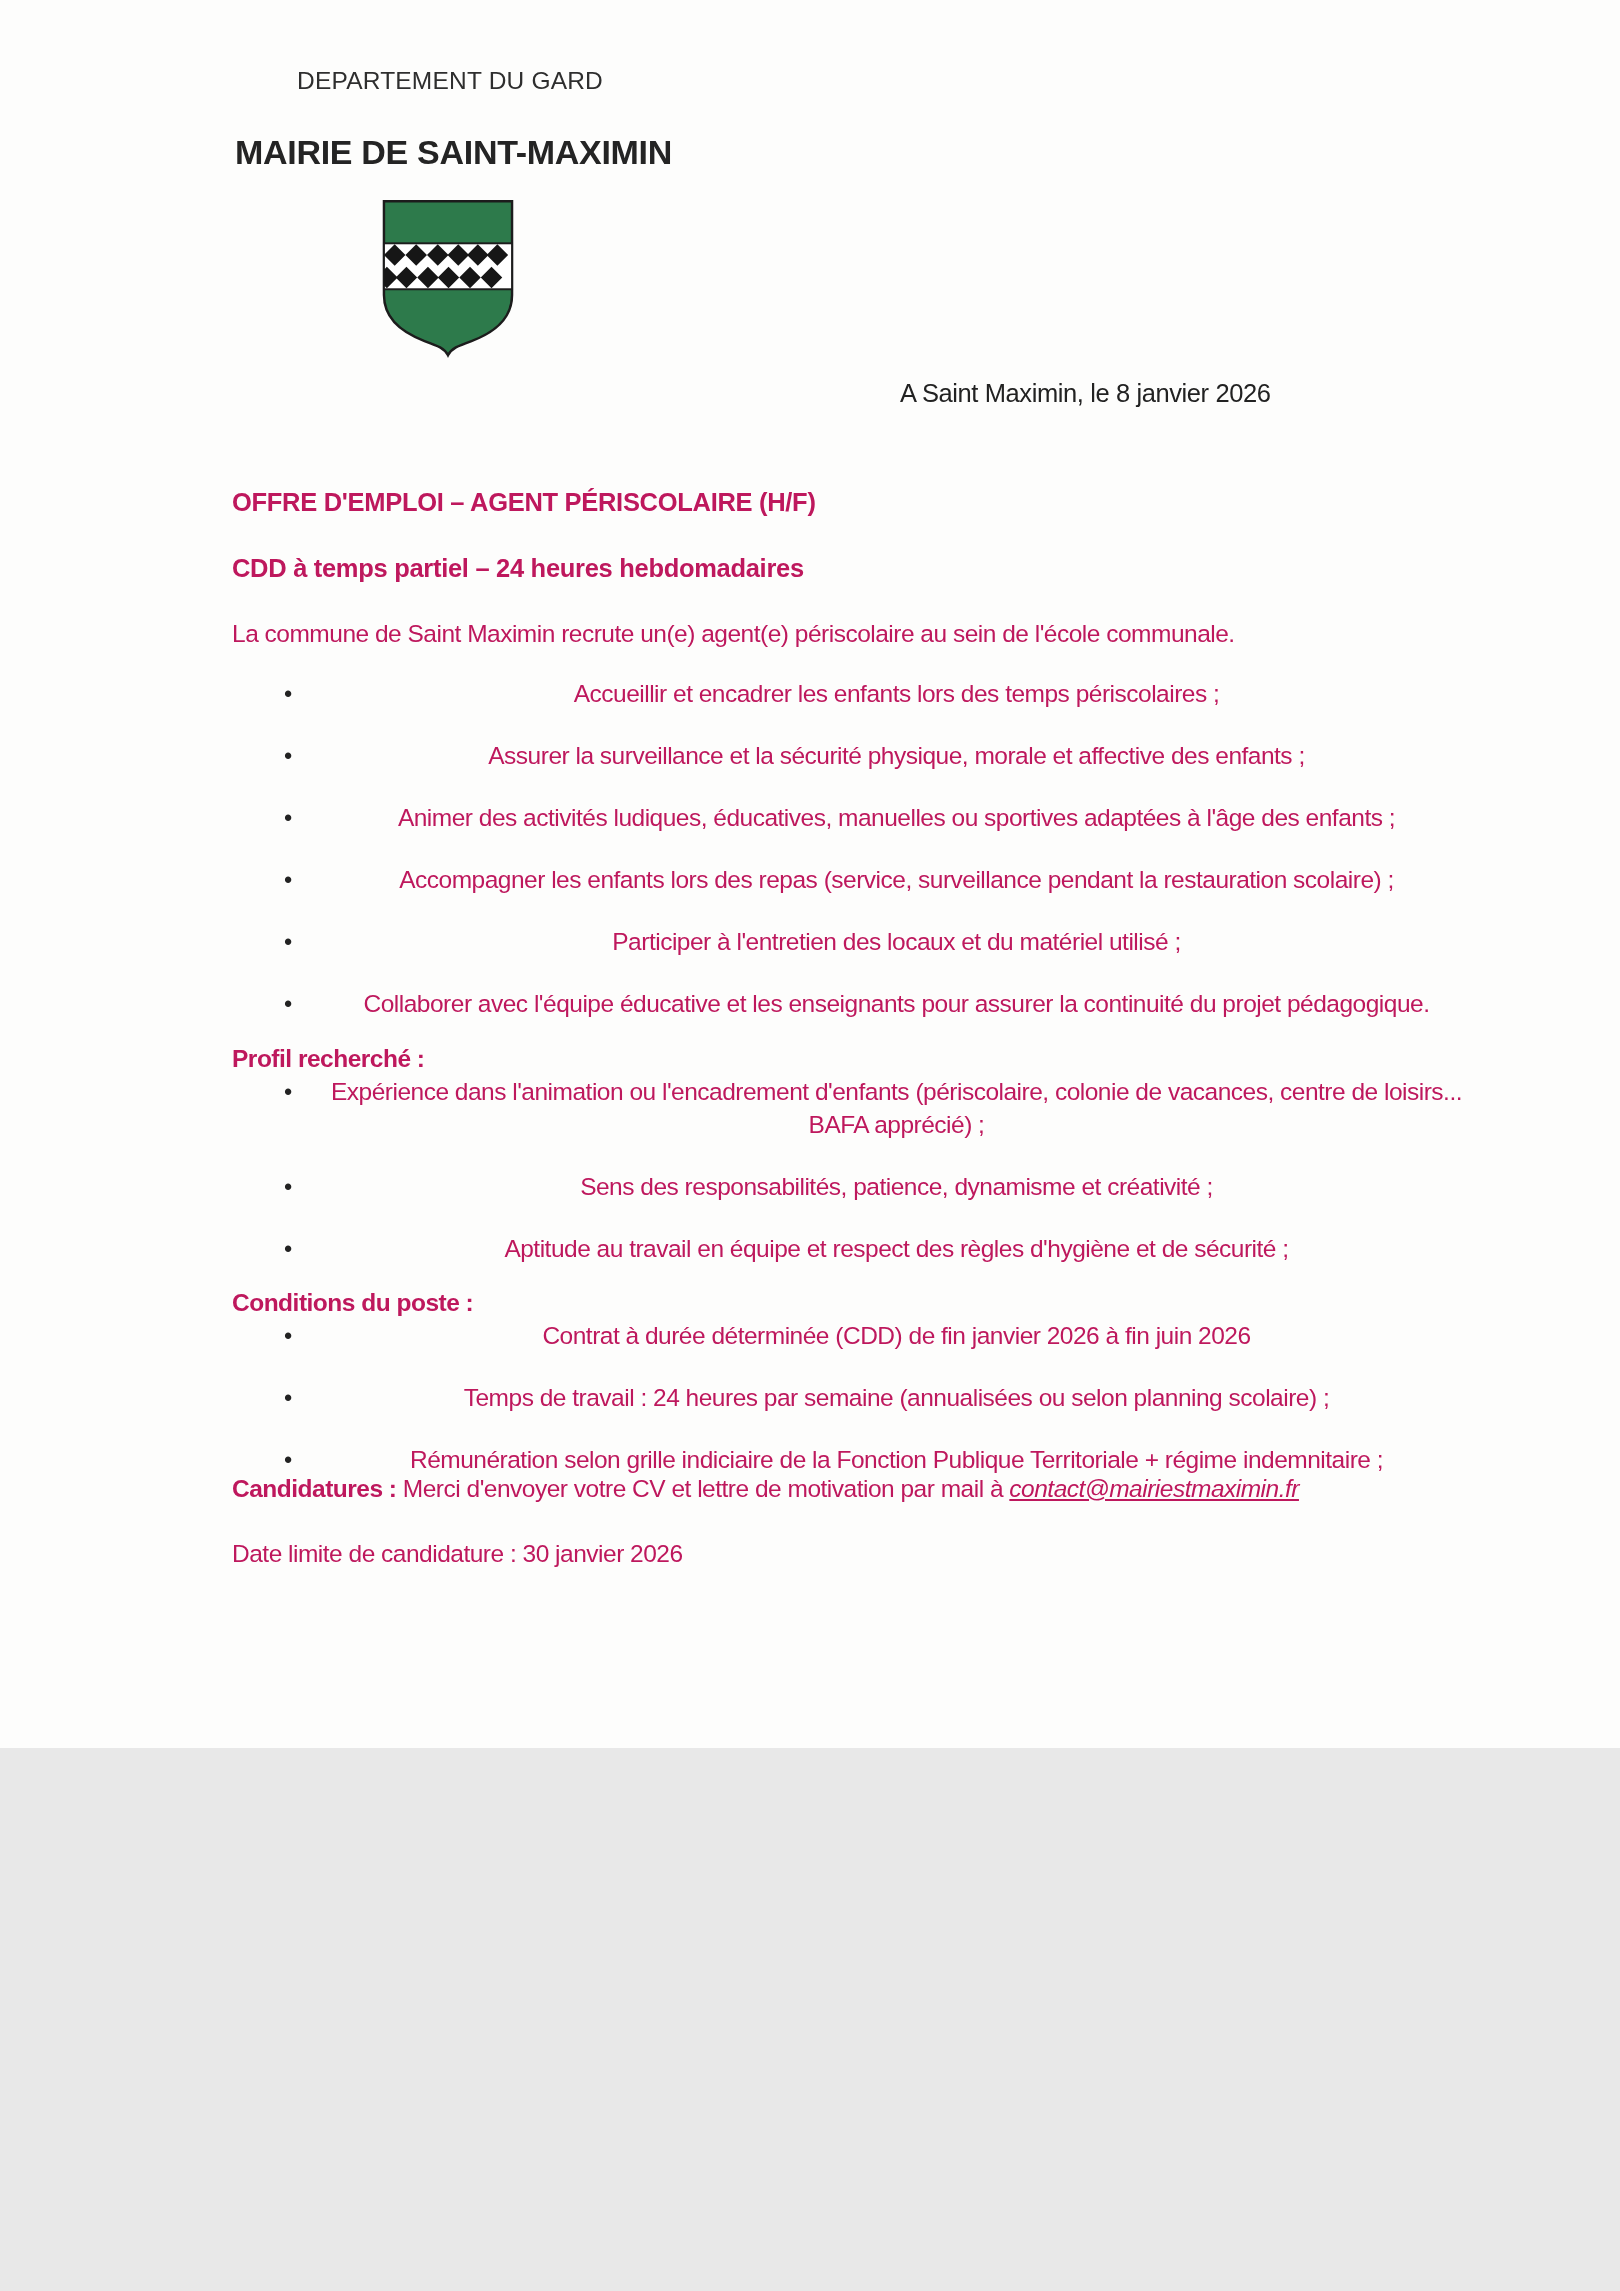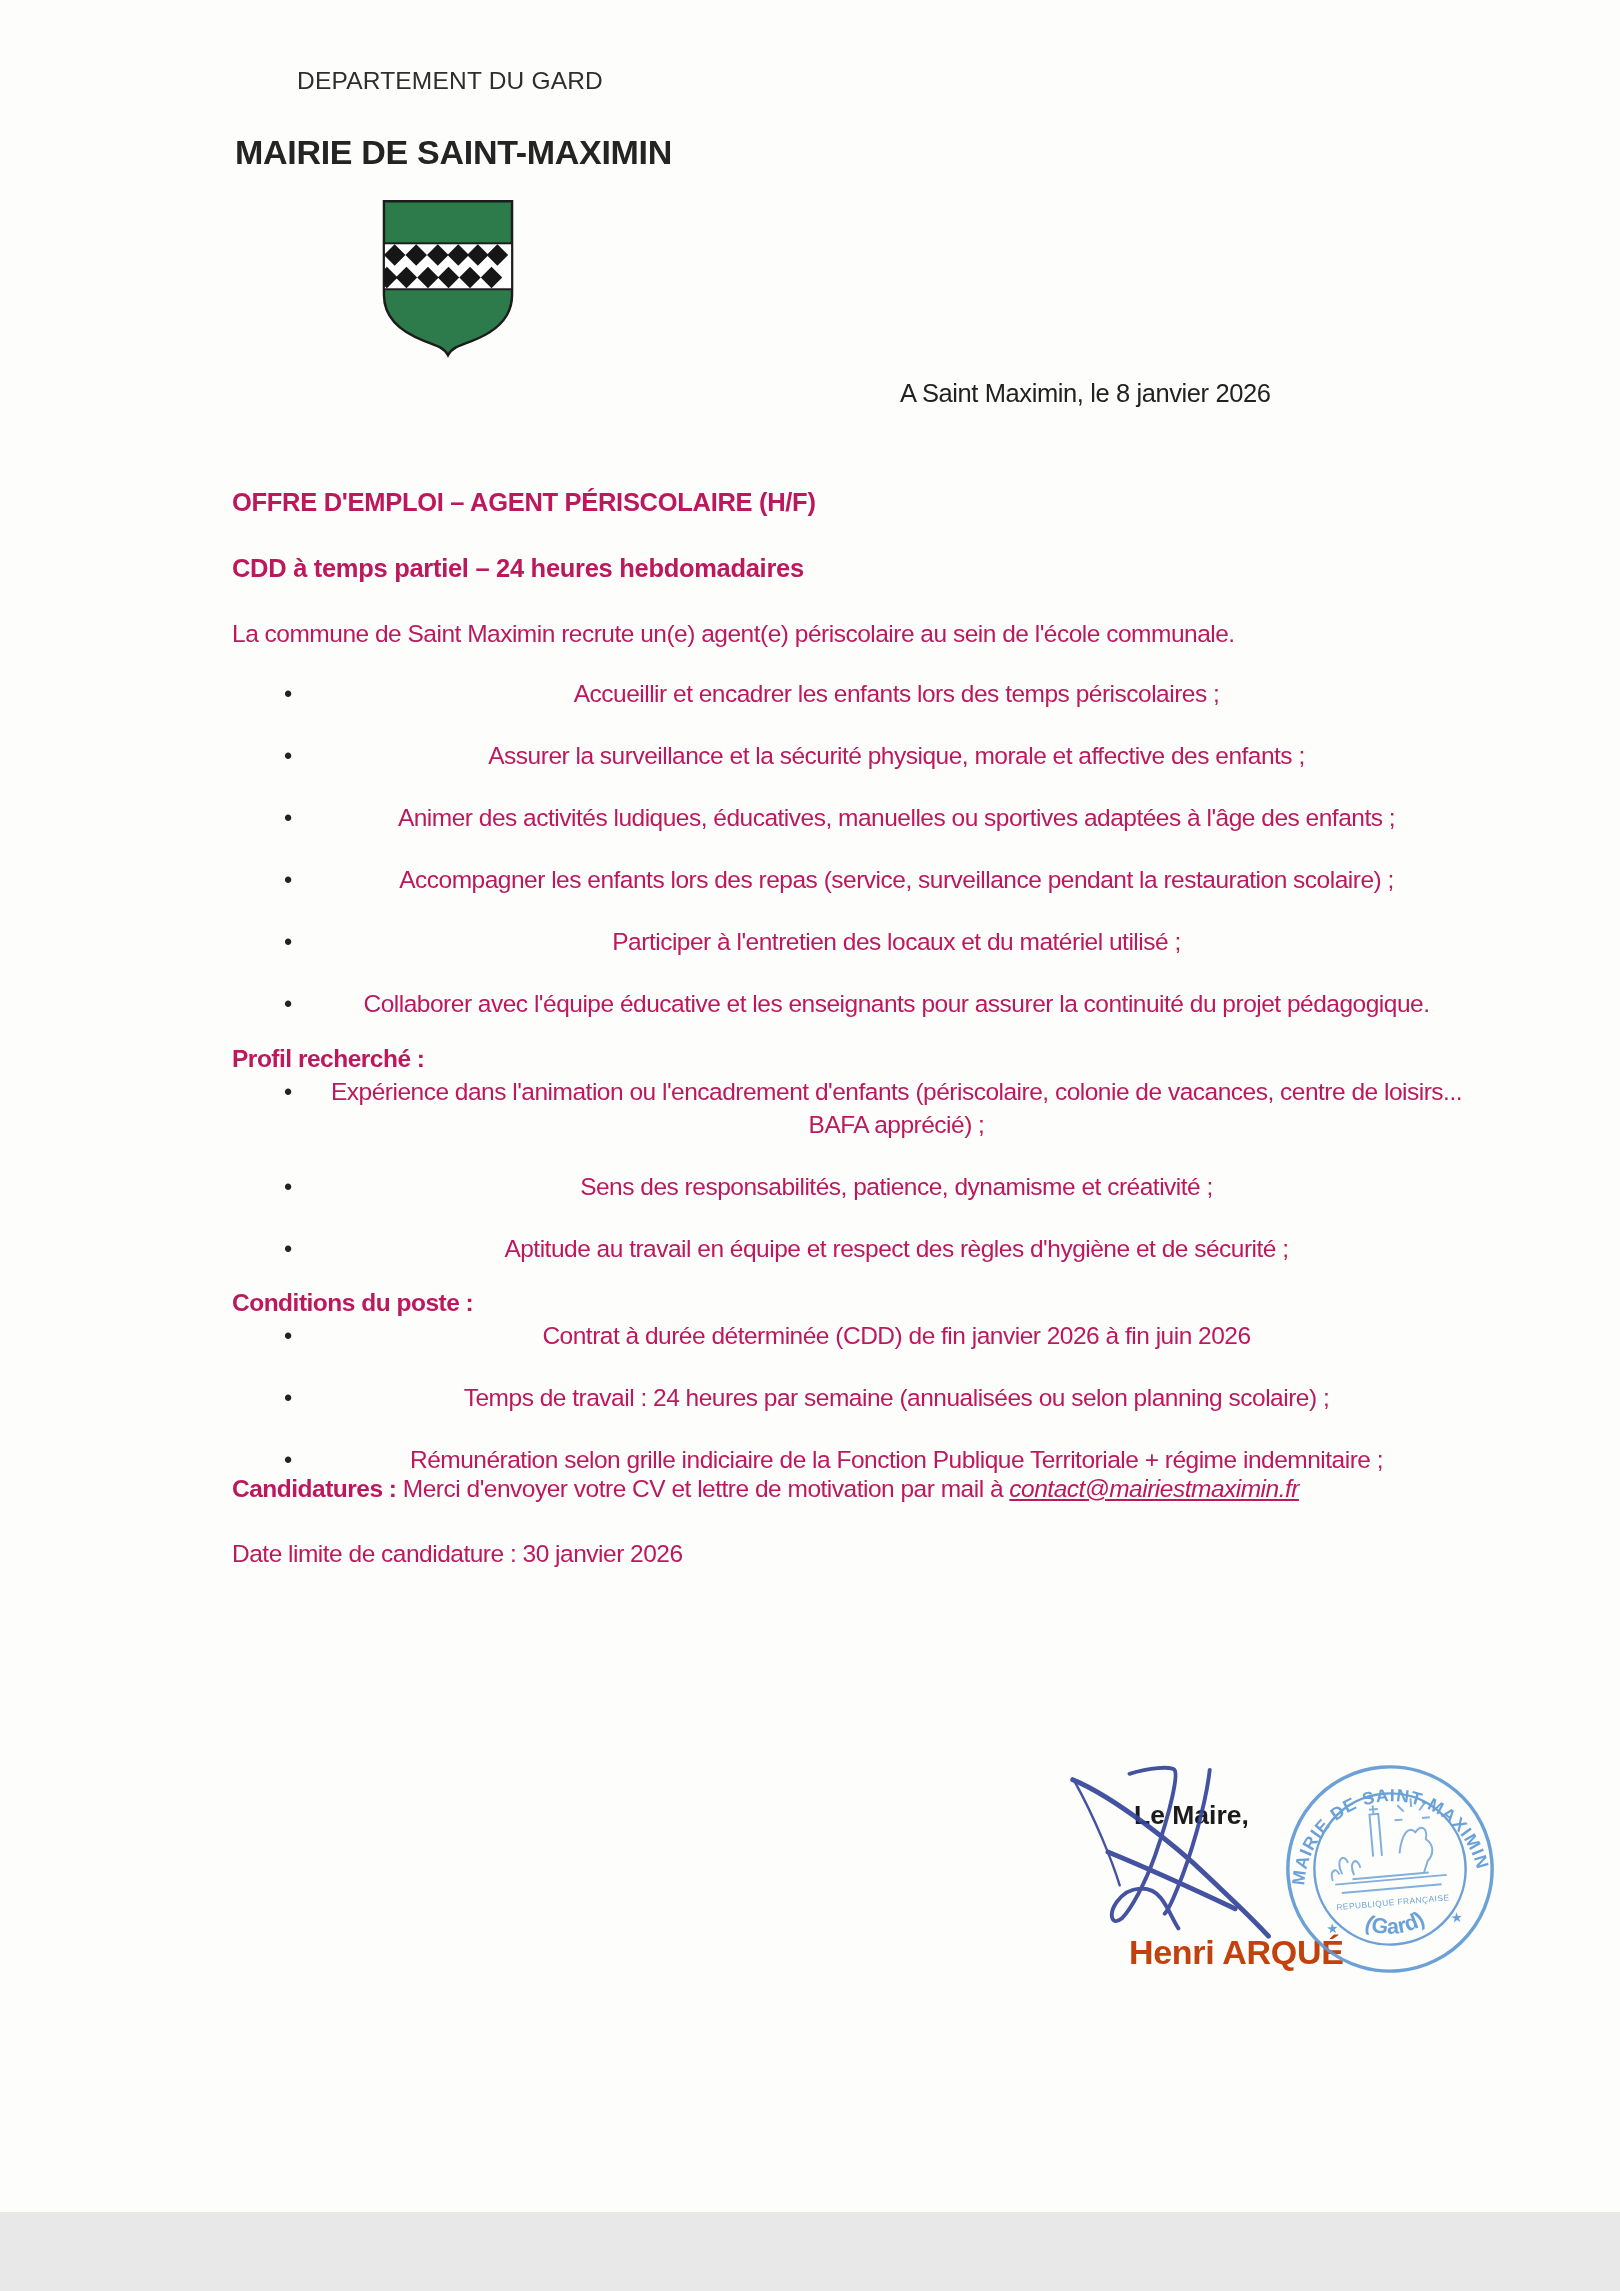--- a/index.html
+++ b/index.html
@@ -1,17 +1,17 @@
 <!DOCTYPE html>
 <html lang="fr" style="--shield-green: #2d7a4b; --stamp-blue: #5f9ad3; --signature-blue: #35449b;"><head>
 <meta charset="utf-8">
 <style>
   html,body{margin:0;padding:0;background:#e8e8e8;}
   .page{
-    position:relative;width:1620px;height:2212px;margin:0 auto;
+    position:relative;width:1620px;height:1748px;margin:0 auto;
     background:#fdfdfc;overflow:hidden;
     font-family:"Liberation Sans",sans-serif;color:#1f1f1f;
   }
   
   .dept{
     position:absolute;left:297px;top:67px;
     font-size:24.5px;letter-spacing:0.2px;color:#2e2e2e;
   }
   .mairie{
     position:absolute;left:235px;top:133px;

